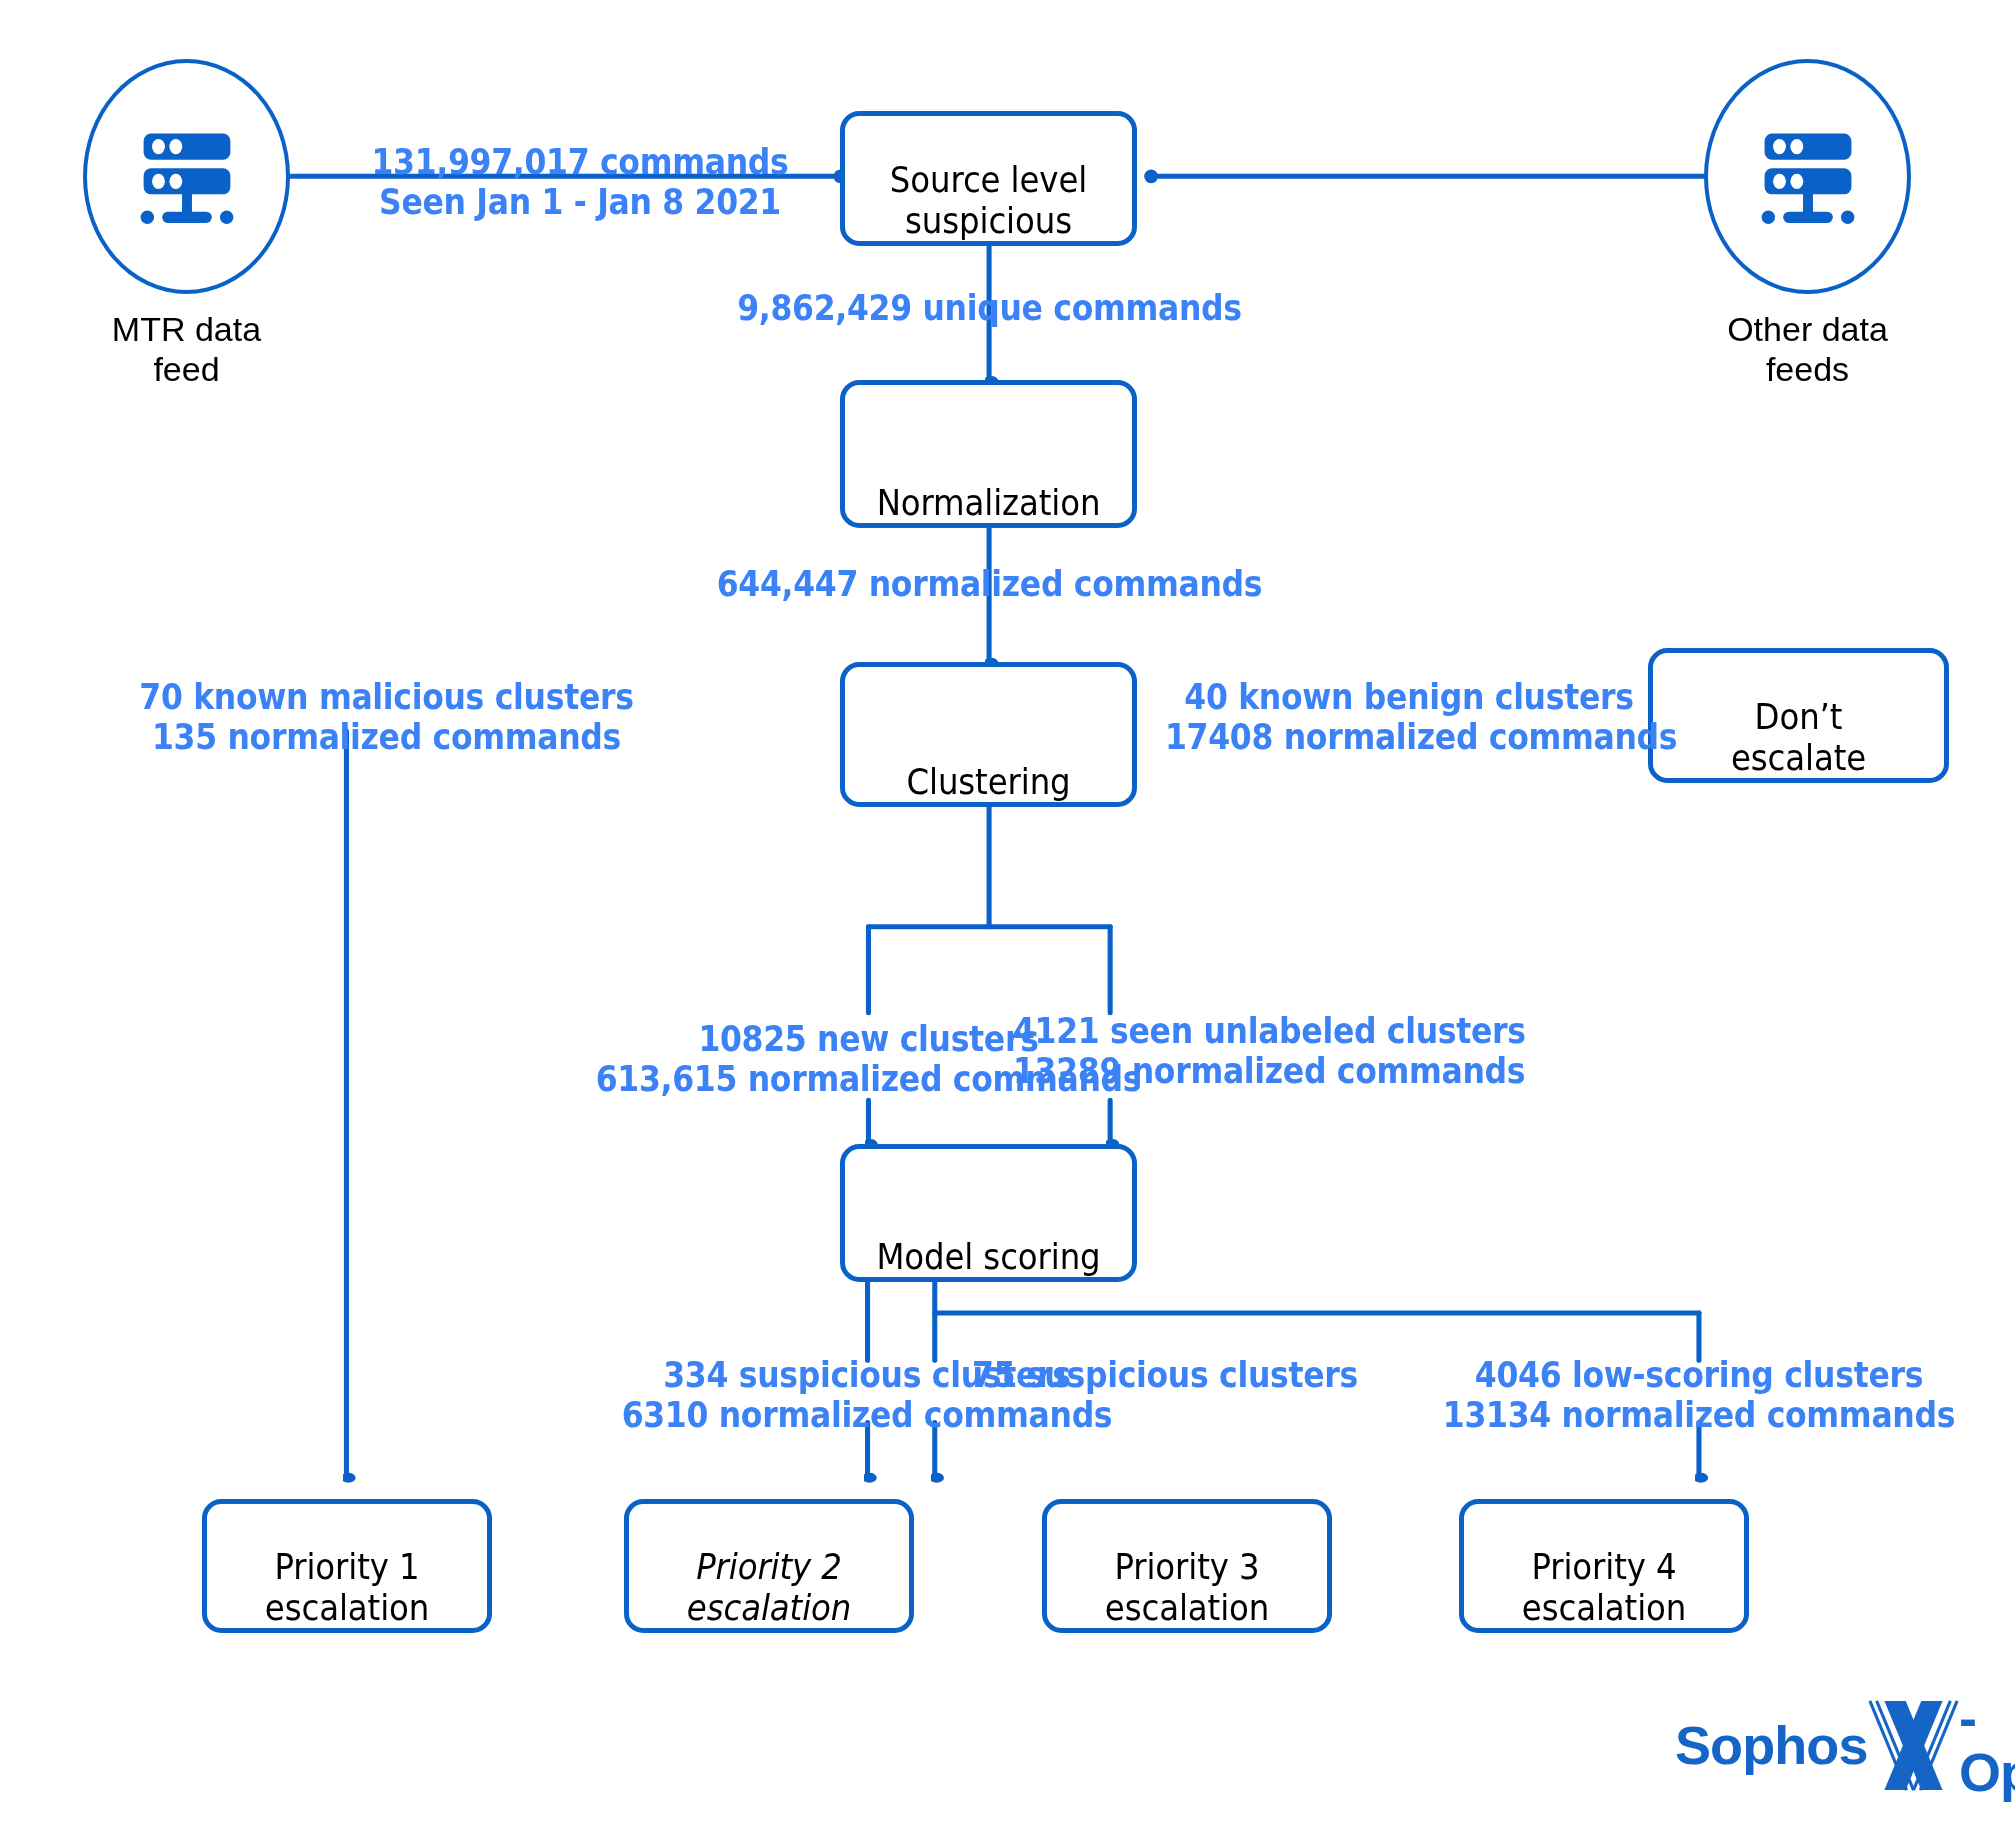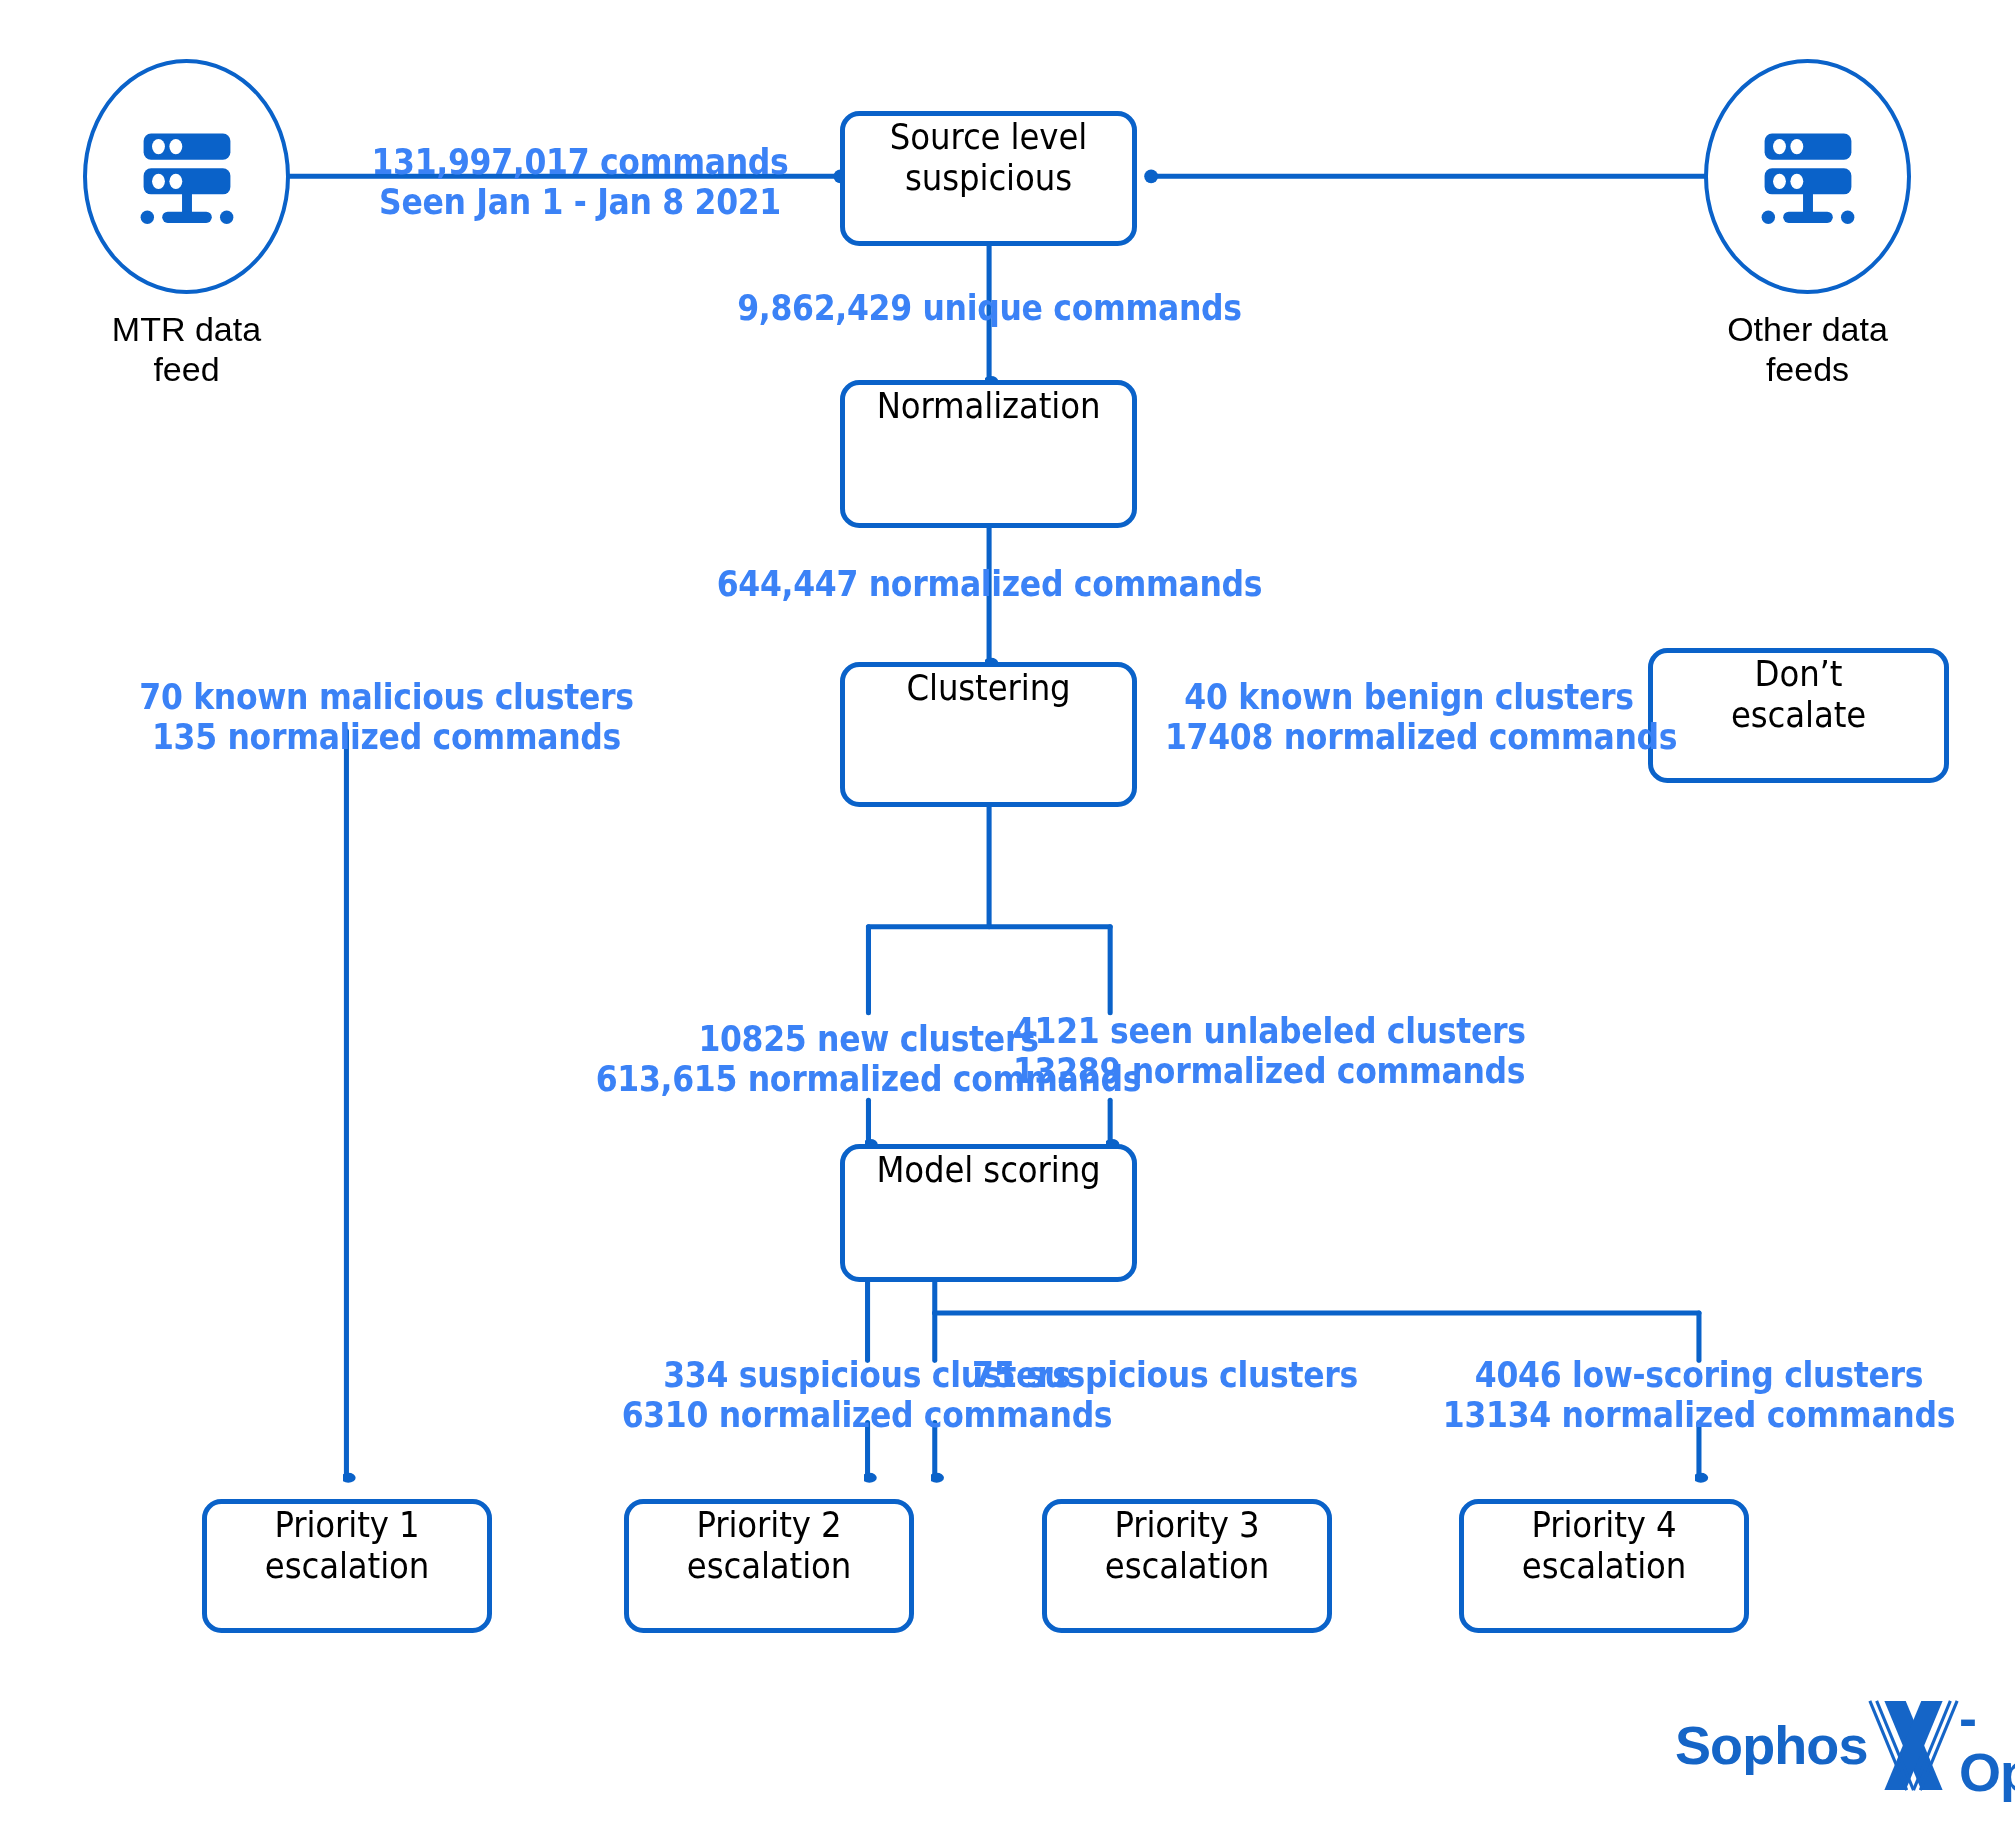--- a/index.html
+++ b/index.html
@@ -7,21 +7,21 @@
        font-family:"Liberation Sans",sans-serif;}
 
   #stage{position:absolute;left:0;top:0;width:2015px;height:1823px;}
 
   svg.layer{position:absolute;left:0;top:0;width:2015px;height:1823px;
             pointer-events:none;}
 
   
   .box{position:absolute;box-sizing:border-box;
        border:5px solid #0a62c9;border-radius:19.3px;background:#fff;
-       display:flex;align-items:flex-start;justify-content:center;text-align:center;
+       display:flex;align-items:flex-end;justify-content:center;text-align:center;
        color:#000;font-family:"Liberation Sans Narrow","DejaVu Sans Condensed","Liberation Sans",sans-serif;
        font-size:36px;line-height:1.14;font-weight:400;
        letter-spacing:-0.1px;}
   .box span{display:block;}
 
   
   .elabel{position:absolute;color:#3b82f6;
           font-family:"Liberation Sans Narrow","DejaVu Sans Condensed","Liberation Sans",sans-serif;
           font-weight:700;font-size:35px;line-height:1.14;
           letter-spacing:-0.3px;text-align:center;white-space:nowrap;}
@@ -170,21 +170,21 @@
     </div>
   </div>
 
   <div class="box" style="left:202px;top:1499px;width:290px;height:134px;">
     <div>
       <span>Priority 1</span>
       <span>escalation</span>
     </div>
   </div>
 
-  <div class="box" style="left:624px;top:1499px;width:290px;height:134px;">
+  <div class="box" style="left:624px;top:1499px;width:290px;height:134px;font-style:italic;">
     <div>
       <span>Priority 2</span>
       <span>escalation</span>
     </div>
   </div>
 
   <div class="box" style="left:1042px;top:1499px;width:290px;height:134px;">
     <div>
       <span>Priority 3</span>
       <span>escalation</span>

